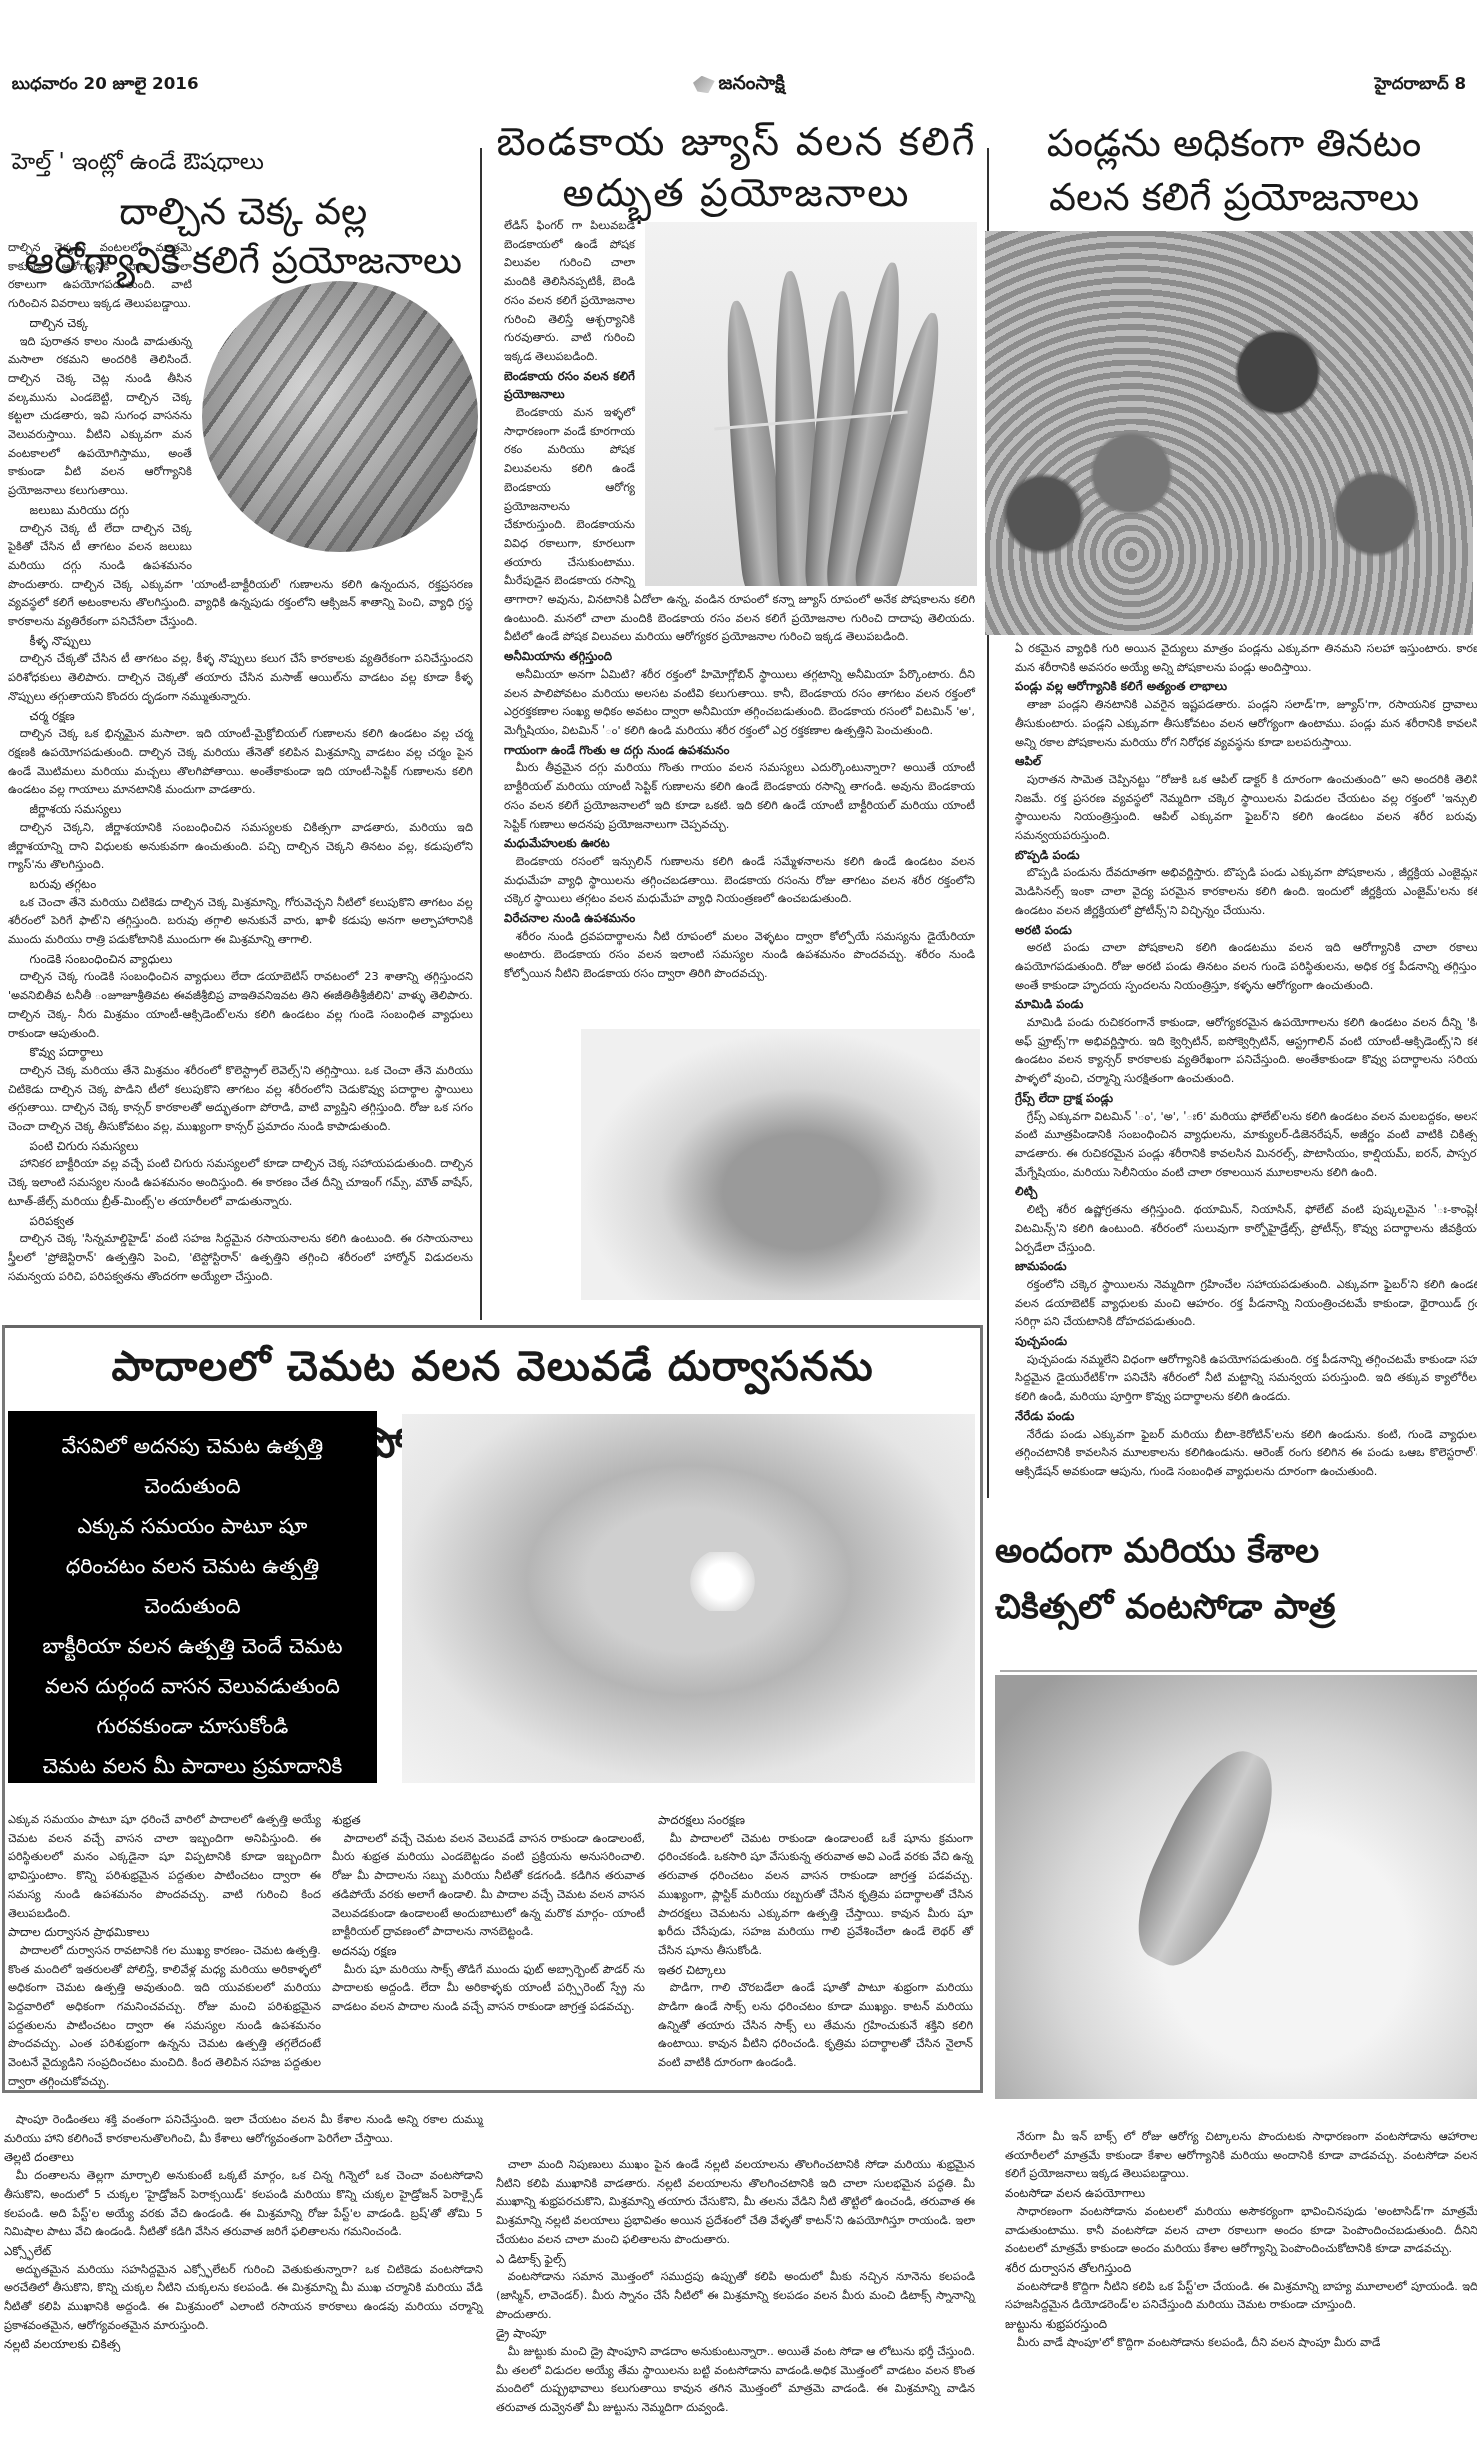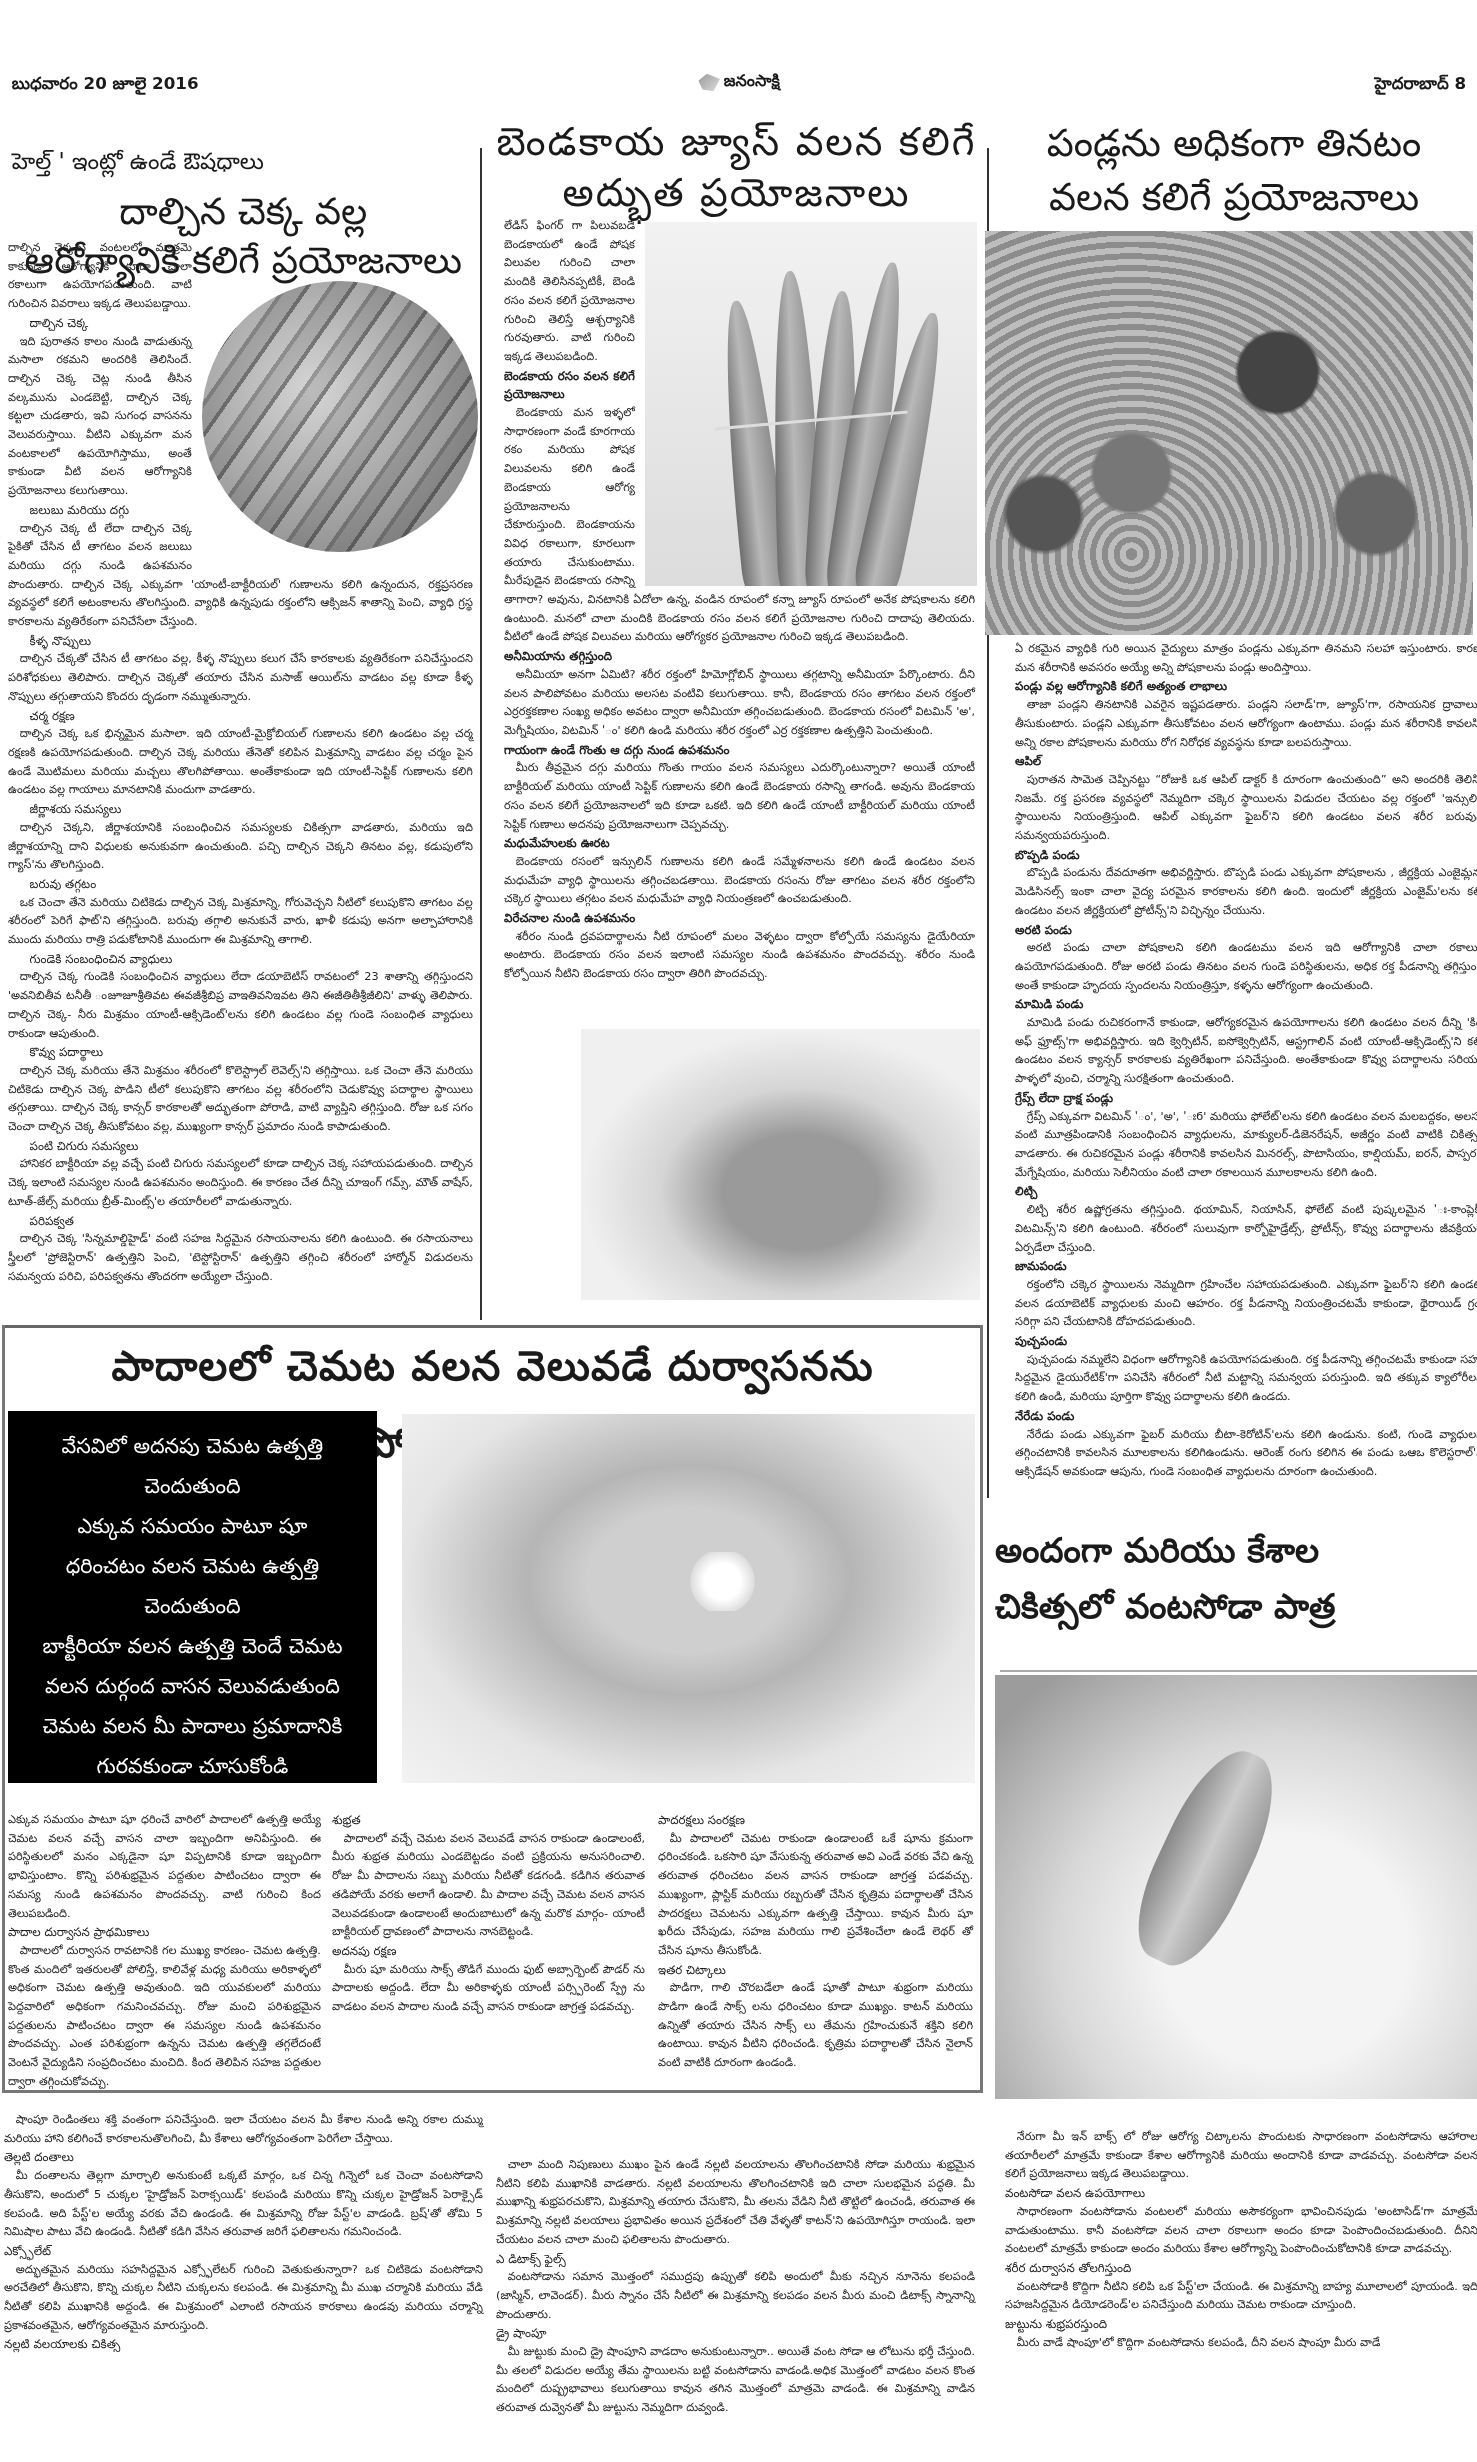--- a/index.html
+++ b/index.html
@@ -1,21 +1,21 @@
 <!DOCTYPE html>
 <html><head>
 <meta charset="utf-8">
 <style>
   * { box-sizing: border-box; margin: 0; padding: 0; }
   html, body { width: 1478px; height: 2463px; background: #ffffff; overflow: hidden; }
   body { font-family: "DejaVu Sans", sans-serif; color: #1a1a1a; position: relative; }
   .abs { position: absolute; }
   .masthead { top: 73px; left: 11.8px; right: 11.8px; height: 27.6px; }
   .mh-date { position: absolute; left: 0; top: 0; font-size: 16.7px; font-weight: bold; }
-  .mh-logo { position: absolute; left: 50%; transform: translateX(-50%); top: -2px; font-size: 16px; font-weight: bold; display:flex; align-items:center; gap:3.9px; }
+  .mh-logo { position: absolute; left: 50%; transform: translateX(-50%); top: -2px; font-size: 19px; font-weight: bold; display:flex; align-items:center; gap:3.9px; }
   .mh-logo .mark { width: 21.7px; height: 17.7px; background: linear-gradient(135deg,#999,#ddd); clip-path: polygon(0 40%,40% 0,100% 30%,70% 100%,20% 90%); }
   .mh-page { position: absolute; right: 0; top: 0; font-size: 16.7px; font-weight: bold; }
 
   .vrule { position: absolute; width: 2px; background: #333; }
 
   .body-text { font-size: 11.3px; line-height: 18.7px; text-align: justify; color: #222; }
   .body-text p { text-indent: 11.8px; }
   .sub { font-weight: bold; font-size: 11.8px; line-height: 18.7px; }
   .sub-plain { font-size: 11.8px; line-height: 18.7px; padding-left: 21.7px; }
 
@@ -187,22 +187,22 @@
 <div class="abs foot-frame"></div>
 <div class="abs foot-box">
   <div id="callout-lines">
       <div>వేసవిలో అదనపు చెమట ఉత్పత్తి</div>
       <div>చెందుతుంది</div>
       <div>ఎక్కువ సమయం పాటూ షూ</div>
       <div>ధరించటం వలన చెమట ఉత్పత్తి</div>
       <div>చెందుతుంది</div>
       <div>బాక్టీరియా వలన ఉత్పత్తి చెందే చెమట</div>
       <div>వలన దుర్గంద వాసన వెలువడుతుంది</div>
+      <div>గురవకుండా చూసుకోండి</div>
       <div>చెమట వలన మీ పాదాలు ప్రమాదానికి</div>
-      <div>గురవకుండా చూసుకోండి</div>
     </div>
 </div>
 <div class="feet">
   <div class="flower"></div>
 </div>
 <div class="abs foot-col1 body-text">
   <div>ఎక్కువ సమయం పాటూ షూ ధరించే వారిలో పాదాలలో ఉత్పత్తి అయ్యే చెమట వలన వచ్చే వాసన చాలా ఇబ్బందిగా అనిపిస్తుంది. ఈ పరిస్థితులలో మనం ఎక్కడైనా షూ విప్పటానికి కూడా ఇబ్బందిగా భావిస్తుంటాం. కొన్ని పరిశుభ్రమైన పద్దతుల పాటించటం ద్వారా ఈ సమస్య నుండి ఉపశమనం పొందవచ్చు. వాటి గురించి కింద తెలుపబడింది.</div>
   <div id="feet-col1">
       <div class="sub-plain" style="padding-left: 0px;">పాదాల దుర్వాసన ప్రాథమికాలు</div>
       <p>పాదాలలో దుర్వాసన రావటానికి గల ముఖ్య కారణం- చెమట ఉత్పత్తి. కొంత మందిలో ఇతరులతో పోలిస్తే, కాలివేళ్ల మధ్య మరియు అరికాళ్ళలో అధికంగా చెమట ఉత్పత్తి అవుతుంది. ఇది యువకులలో మరియు పెద్దవారిలో అధికంగా గమనించవచ్చు. రోజు మంచి పరిశుభ్రమైన పద్దతులను పాటించటం ద్వారా ఈ సమస్యల నుండి ఉపశమనం పొందవచ్చు. ఎంత పరిశుభ్రంగా ఉన్నను చెమట ఉత్పత్తి తగ్గలేదంటే వెంటనే వైద్యుడిని సంప్రదించటం మంచిది. కింద తెలిపిన సహజ పద్దతుల ద్వారా తగ్గించుకోవచ్చు.</p>

